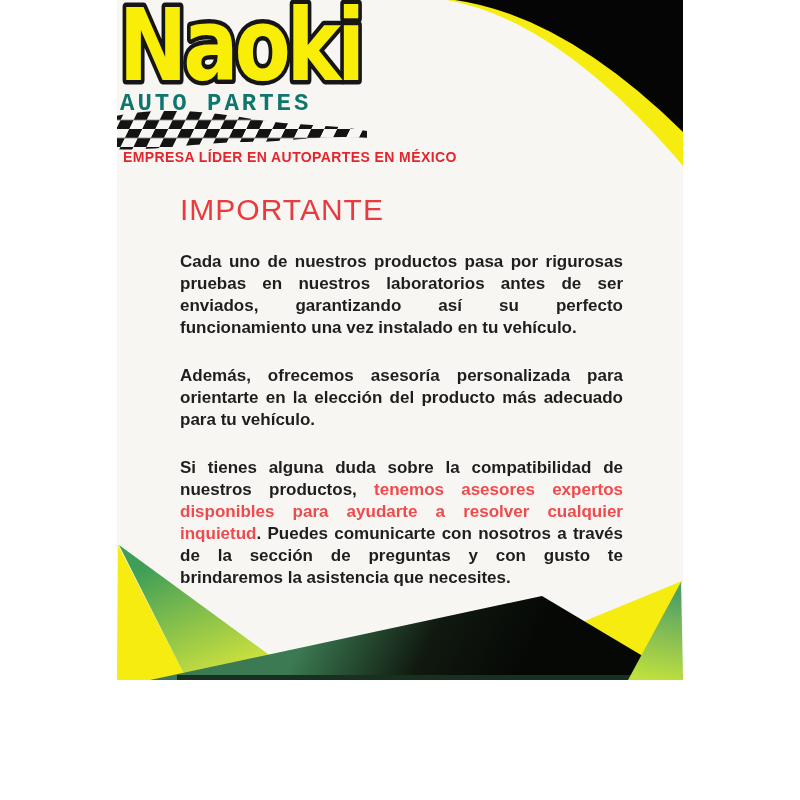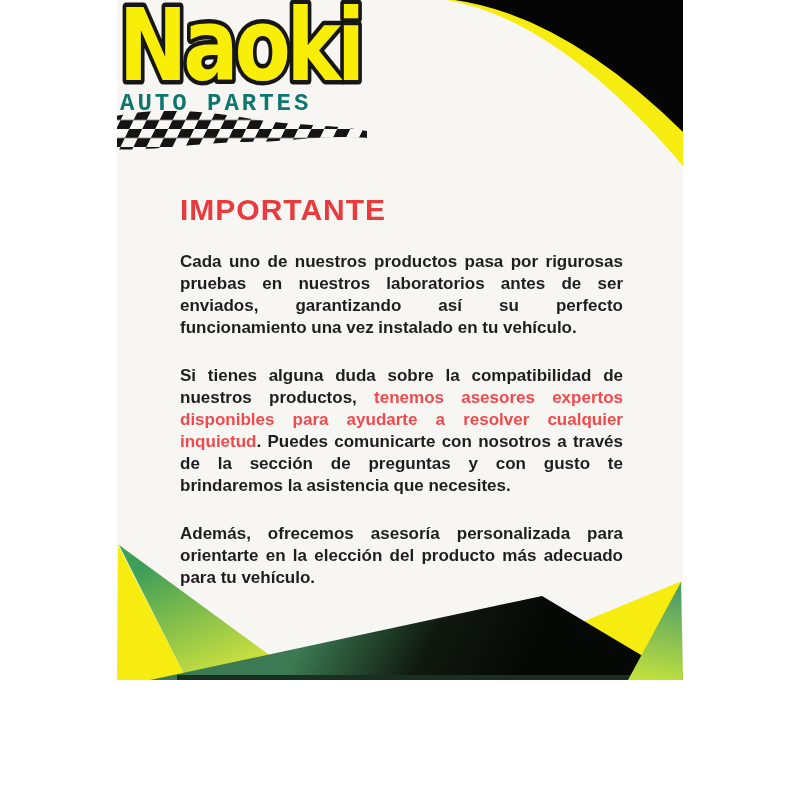--- a/index.html
+++ b/index.html
@@ -26,21 +26,21 @@
     white-space:nowrap;
   }
   
   .corner-tr{position:absolute;right:0;top:0;}
   .decor-bottom{position:absolute;left:0;bottom:0;}
   
   .main{
     position:absolute;left:63px;top:193px;width:443px;
   }
   .heading{
-    color:#e93a3e;font-size:30px;font-weight:700;letter-spacing:1px;
+    color:#e93a3e;font-size:30px;font-weight:400;letter-spacing:1px;
     margin:0 0 24px 0;
   }
   .para{
     font-size:17px;line-height:22px;font-weight:bold;color:#1e1e1e;
     text-align:justify;margin:0 0 26px 0;
   }
   .para .hl{color:#ef4a4d;}
 </style>
 </head>
 <body>
@@ -64,34 +64,35 @@
     <defs>
       <pattern id="chk" width="26" height="18" patternUnits="userSpaceOnUse" patternTransform="skewX(-26)">
         <rect width="13" height="9" x="0" y="0" fill="#141414"></rect>
         <rect width="13" height="9" x="13" y="9" fill="#141414"></rect>
       </pattern>
     </defs>
     <path d="M0,6 C45,-5 95,0 140,8 C180,15 218,13 255,20
              L255,27 C215,23 175,31 135,31 C90,31 35,41 0,38 Z" fill="url(#chk)"></path>
   </svg>
 
+  <div class="tagline">EMPRESA LÍDER  EN AUTOPARTES EN MÉXICO</div>
 
   <div class="main">
     <h1 class="heading">IMPORTANTE</h1>
 
     <p class="para">
       <span>Cada uno de nuestros productos pasa por rigurosas pruebas en nuestros laboratorios antes de ser enviados, garantizando así su perfecto funcionamiento una vez instalado en tu vehículo.</span>
     </p>
 
     <p class="para">
-      <span>Si tienes alguna duda sobre la compatibilidad de nuestros productos, </span><span class="hl">tenemos asesores expertos disponibles para ayudarte a resolver cualquier inquietud</span><span>. Puedes comunicarte con nosotros a través de la sección de preguntas y con gusto te brindaremos la asistencia que necesites.</span>
+      <span>Además, ofrecemos asesoría personalizada para orientarte en la elección del producto más adecuado para tu vehículo.</span>
     </p>
 
     <p class="para">
-      <span>Además, ofrecemos asesoría personalizada para orientarte en la elección del producto más adecuado para tu vehículo.</span>
+      <span>Si tienes alguna duda sobre la compatibilidad de nuestros productos, </span><span class="hl">tenemos asesores expertos disponibles para ayudarte a resolver cualquier inquietud</span><span>. Puedes comunicarte con nosotros a través de la sección de preguntas y con gusto te brindaremos la asistencia que necesites.</span>
     </p>
   </div>
 
   <svg class="decor-bottom" width="566" height="160" viewBox="0 0 566 160" aria-hidden="true">
     <defs>
       <linearGradient id="gLeft" x1="60" y1="35" x2="110" y2="155" gradientUnits="userSpaceOnUse">
         <stop offset="0" stop-color="#3f9e58"></stop>
         <stop offset="1" stop-color="#cfe23d"></stop>
       </linearGradient>
       <linearGradient id="gMnt" x1="200" y1="90" x2="390" y2="180" gradientUnits="userSpaceOnUse">

